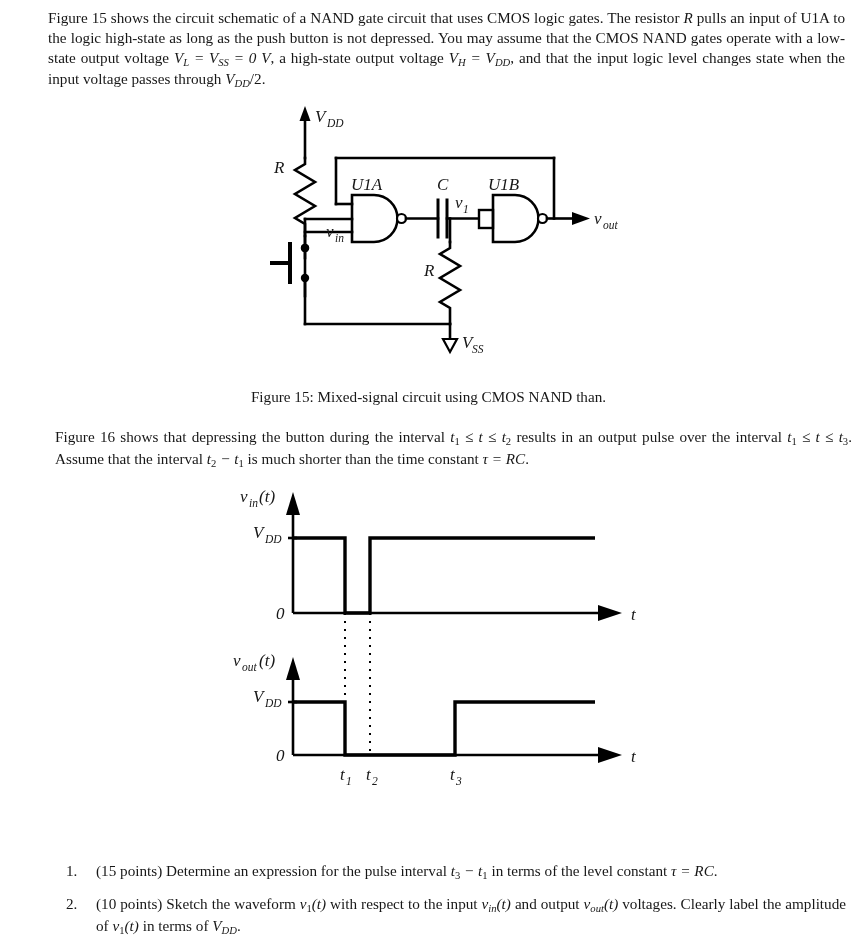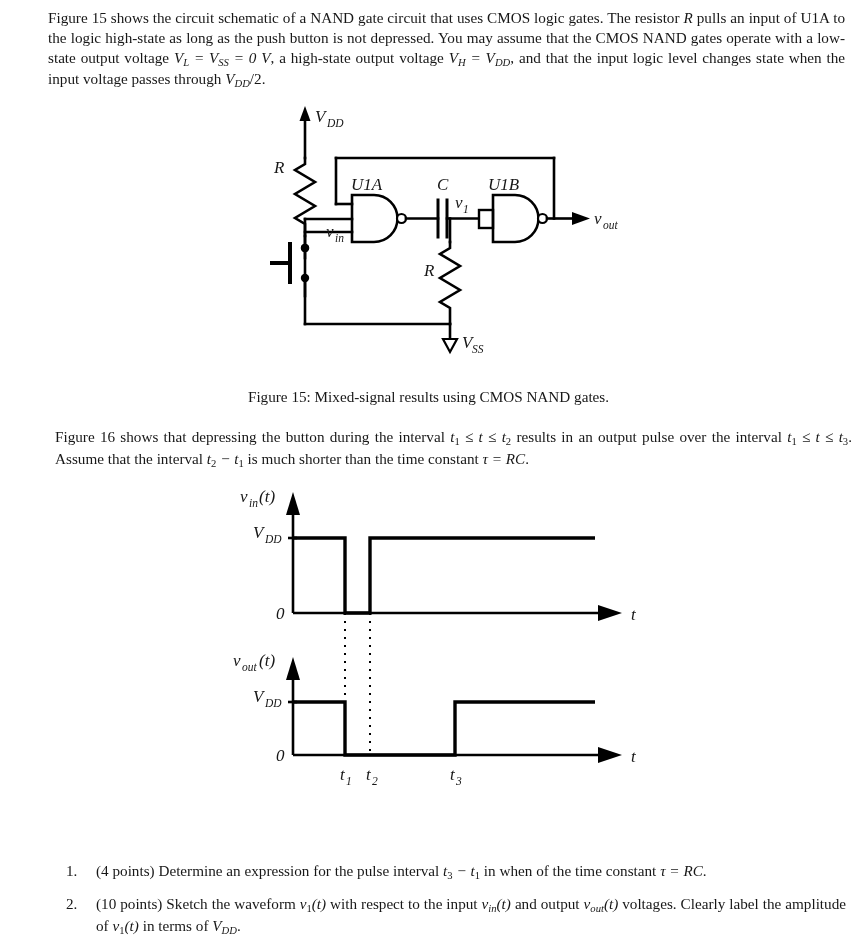--- a/index.html
+++ b/index.html
@@ -193,21 +193,21 @@
       <text class="lbl lbl-main" x="594" y="128">v</text>
       <text class="lbl lbl-sub" x="603" y="133">out</text>
 
       <text class="lbl lbl-main" x="424" y="180">R</text>
 
       <text class="lbl lbl-main" x="462" y="252">V</text>
       <text class="lbl lbl-sub" x="472" y="257">SS</text>
     </svg>
   </div>
 
-  <div class="caption" id="fig15-caption">Figure 15: Mixed-signal results using CMOS NAND gates.</div>
+  <div class="caption" id="fig15-caption">Figure 15: Mixed-signal circuit using CMOS NAND than.</div>
 
   <div class="para" id="fig16-paragraph"><span>Figure 16 shows that depressing the button during the interval </span><i class="mv">t</i><span class="subr">1</span><i class="mv"> ≤ t ≤ t</i><span class="subr">2</span><span> results in an output pulse over the interval </span><i class="mv">t</i><span class="subr">1</span><i class="mv"> ≤ t ≤ t</i><span class="subr">3</span><span>. Assume that the interval </span><i class="mv">t</i><span class="subr">2</span><i class="mv"> − t</i><span class="subr">1</span><span> is much shorter than the time constant </span><i class="mv">τ = RC</i><span>.</span></div>
 
   <div class="figure" id="waveform-figure">
     <svg width="857" height="320" viewBox="0 0 857 320">
 
       <g stroke="#000000" stroke-width="2" stroke-dasharray="2,6" stroke-linecap="butt" fill="none">
         <line x1="345" y1="133" x2="345" y2="275"></line>
         <line x1="370" y1="133" x2="370" y2="275"></line>
       </g>
@@ -263,19 +263,19 @@
       <text class="lbl lbl-sub" x="372" y="305" font-style="normal">2</text>
 
       <text class="lbl lbl-main" x="450" y="300">t</text>
       <text class="lbl lbl-sub" x="456" y="305" font-style="normal">3</text>
     </svg>
   </div>
 
 
   <div class="qlist">
 
-    <div class="qitem"><span class="qnum">1.</span><span>(4 points) Determine an expression for the pulse interval </span><i class="mv">t</i><span class="subr">3</span><i class="mv"> − t</i><span class="subr">1</span><span> in when of the time constant </span><i class="mv">τ = RC</i><span>.</span></div>
+    <div class="qitem"><span class="qnum">1.</span><span>(15 points) Determine an expression for the pulse interval </span><i class="mv">t</i><span class="subr">3</span><i class="mv"> − t</i><span class="subr">1</span><span> in terms of the level constant </span><i class="mv">τ = RC</i><span>.</span></div>
 
     <div class="qitem"><span class="qnum">2.</span><span>(10 points) Sketch the waveform </span><i class="mv">v</i><span class="subr">1</span><i class="mv">(t)</i><span> with respect to the input </span><i class="mv">v</i><span class="sub">in</span><i class="mv">(t)</i><span> and output </span><i class="mv">v</i><span class="sub">out</span><i class="mv">(t)</i><span> voltages. Clearly label the amplitude of </span><i class="mv">v</i><span class="subr">1</span><i class="mv">(t)</i><span> in terms of </span><i class="mv">V</i><span class="sub">DD</span><span>.</span></div>
 
   </div>
 
 </div>
 
 </body></html>

